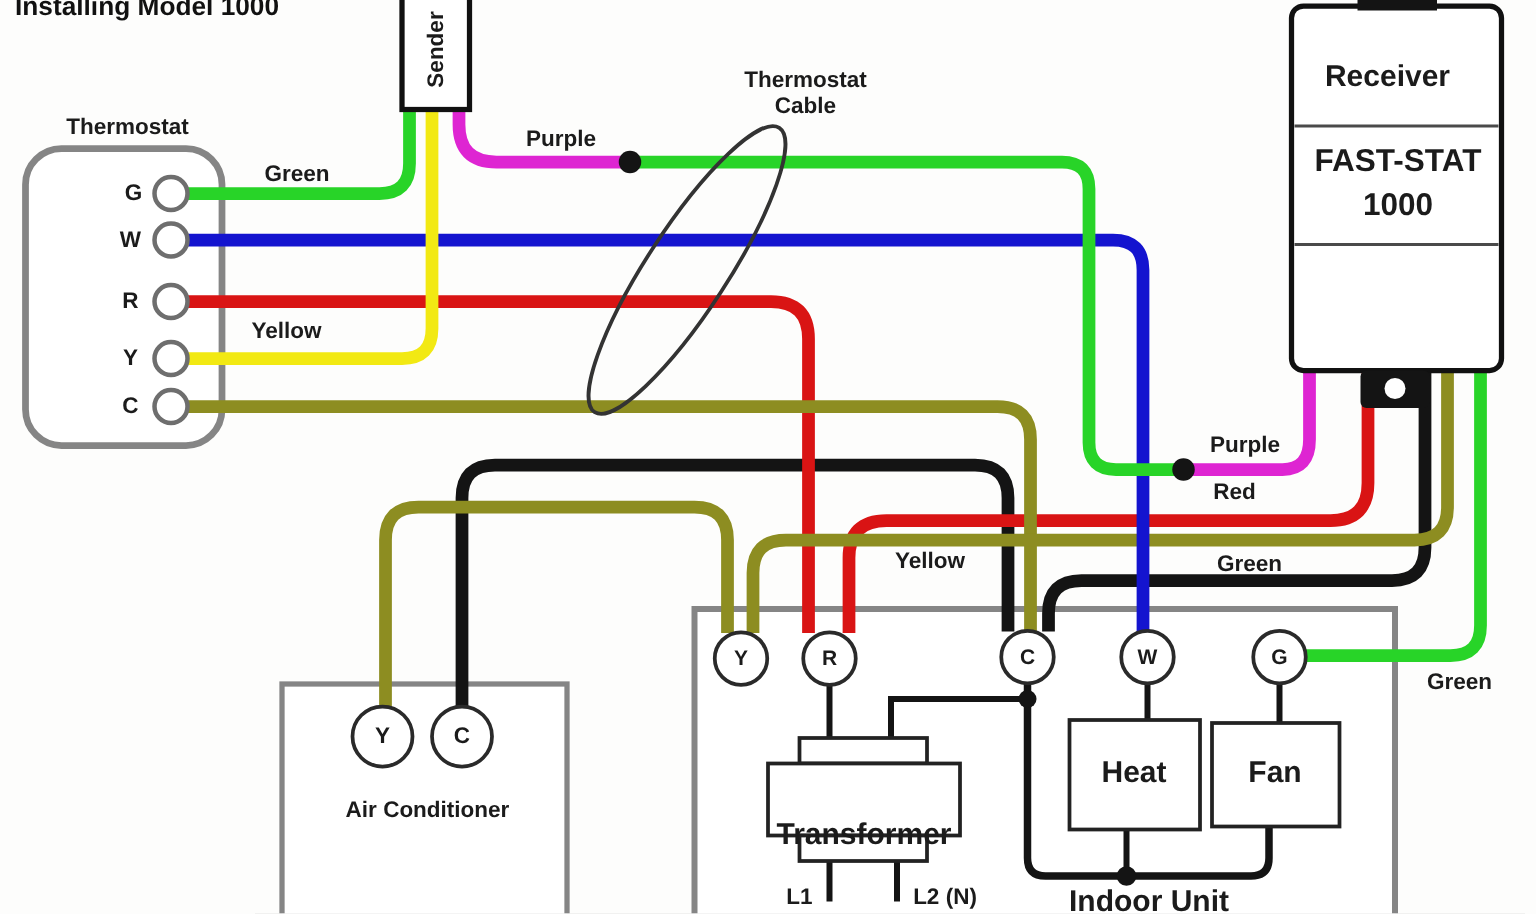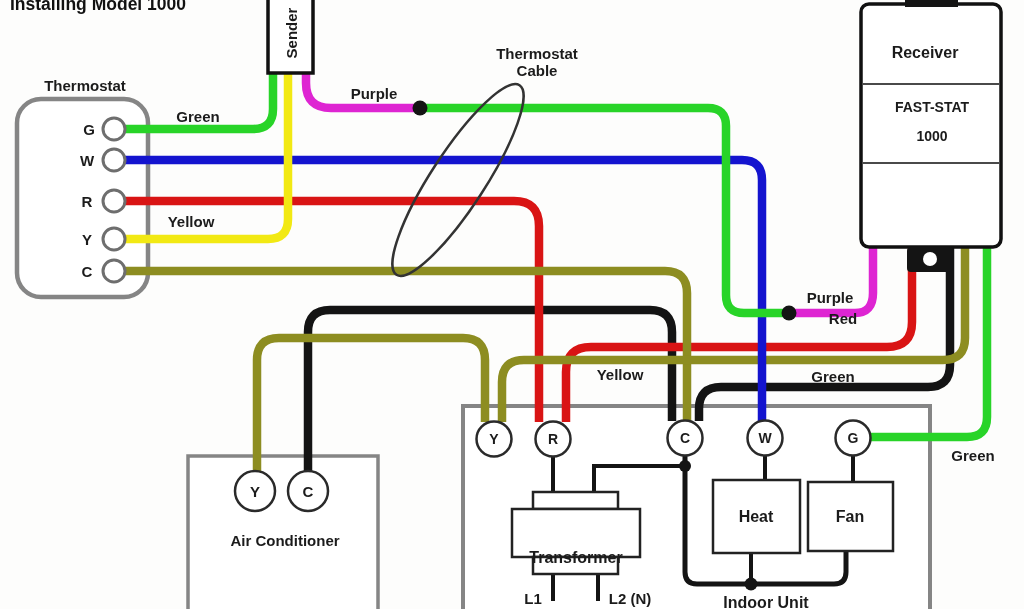--- a/index.html
+++ b/index.html
@@ -12,22 +12,22 @@
     position:absolute;transform:translate(-50%,-50%);
     white-space:nowrap;color:#1b1b1b;font-size:15px;font-weight:600;
     line-height:17px;text-align:center;
   }
   .title{
     position:absolute;left:10px;top:-4px;transform:none;
     font-size:17.5px;font-weight:700;color:#111;
   }
   .term{font-size:15px;font-weight:600;}
   .term-small{font-size:14px;font-weight:600;}
-  .box-lbl{font-size:16px;font-weight:600;}
-  .model-lbl{font-size:14px;font-weight:600;line-height:29px;}
+  .box-lbl{font-size:20px;font-weight:600;}
+  .model-lbl{font-size:21px;font-weight:600;line-height:29px;}
   .vertical{transform:translate(-50%,-50%) rotate(-90deg);}
 </style>
 </head>
 <body>
 
 <div id="stage">
 
   <svg width="1024" height="609" viewBox="0 0 1024 609">
 
     <rect x="17" y="99" width="131" height="198" rx="24" fill="#ffffff" stroke-width="4.5" stroke="#858585"></rect>
@@ -116,21 +116,21 @@
   <div class="lbl" style="left:198px;top:116px;">Green</div>
   <div class="lbl" style="left:191px;top:221px;">Yellow</div>
   <div class="lbl" style="left:374px;top:93px;">Purple</div>
 
   <div class="lbl" style="left:537px;top:62px;">
     <div>Thermostat</div>
     <div>Cable</div>
   </div>
 
   <div class="lbl" style="left:830px;top:297px;">Purple</div>
-  <div class="lbl" style="left:823px;top:318px;margin-left:20px;">Red</div>
+  <div class="lbl" style="left:823px;top:328px;">Red</div>
   <div class="lbl" style="left:620px;top:374px;">Yellow</div>
   <div class="lbl" style="left:833px;top:376px;">Green</div>
   <div class="lbl" style="left:973px;top:455px;">Green</div>
 
   <div class="lbl box-lbl" style="left:925px;top:52px;">Receiver</div>
   <div class="lbl model-lbl" style="left:932px;top:122px;">
     <div>FAST-STAT</div>
     <div>1000</div>
   </div>
 

